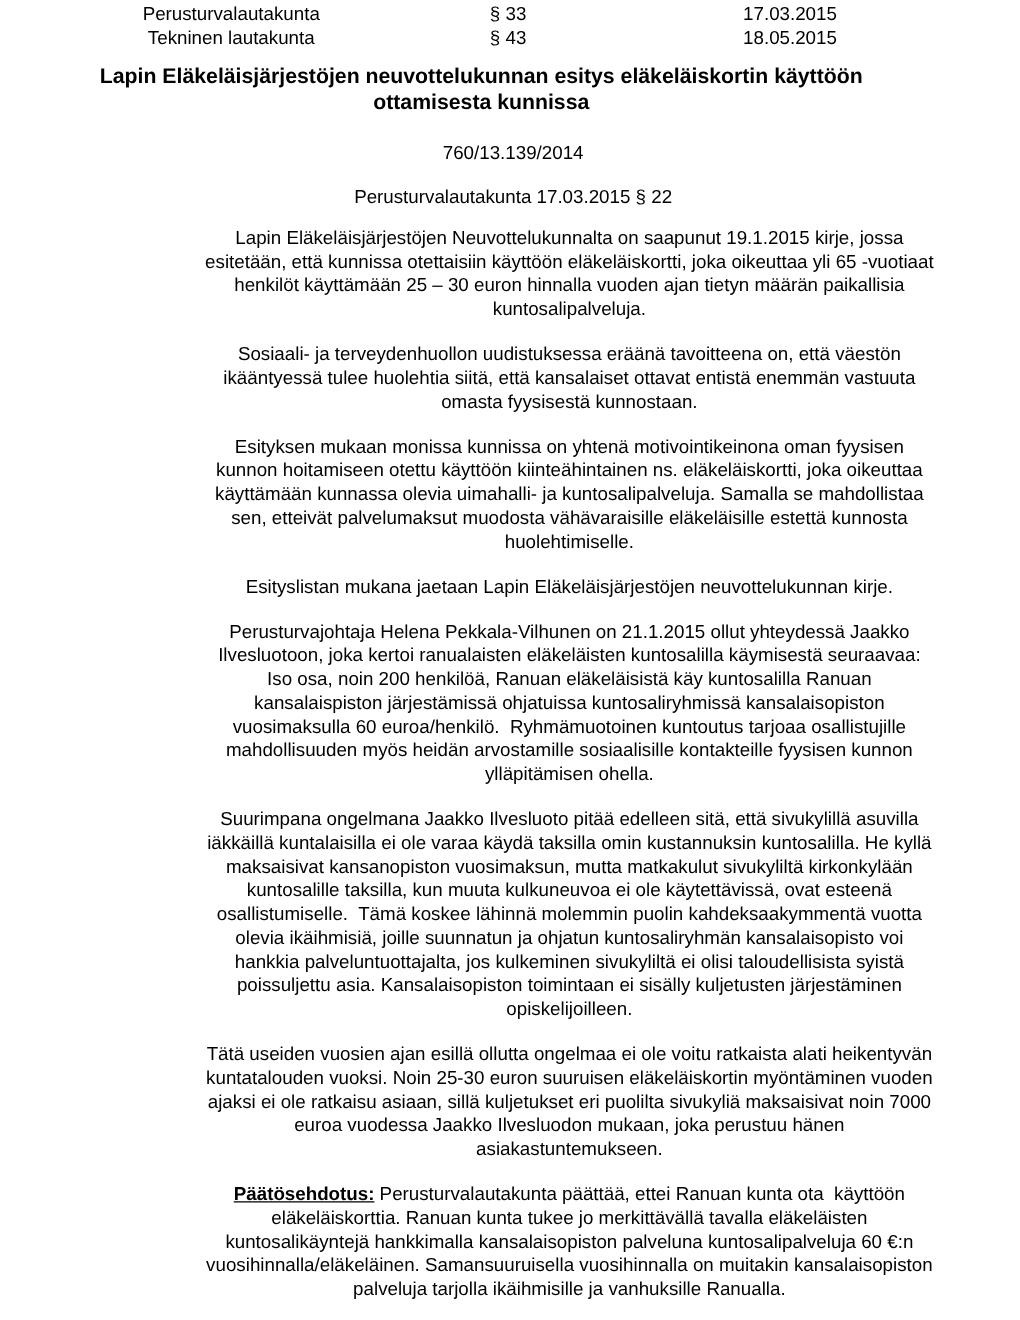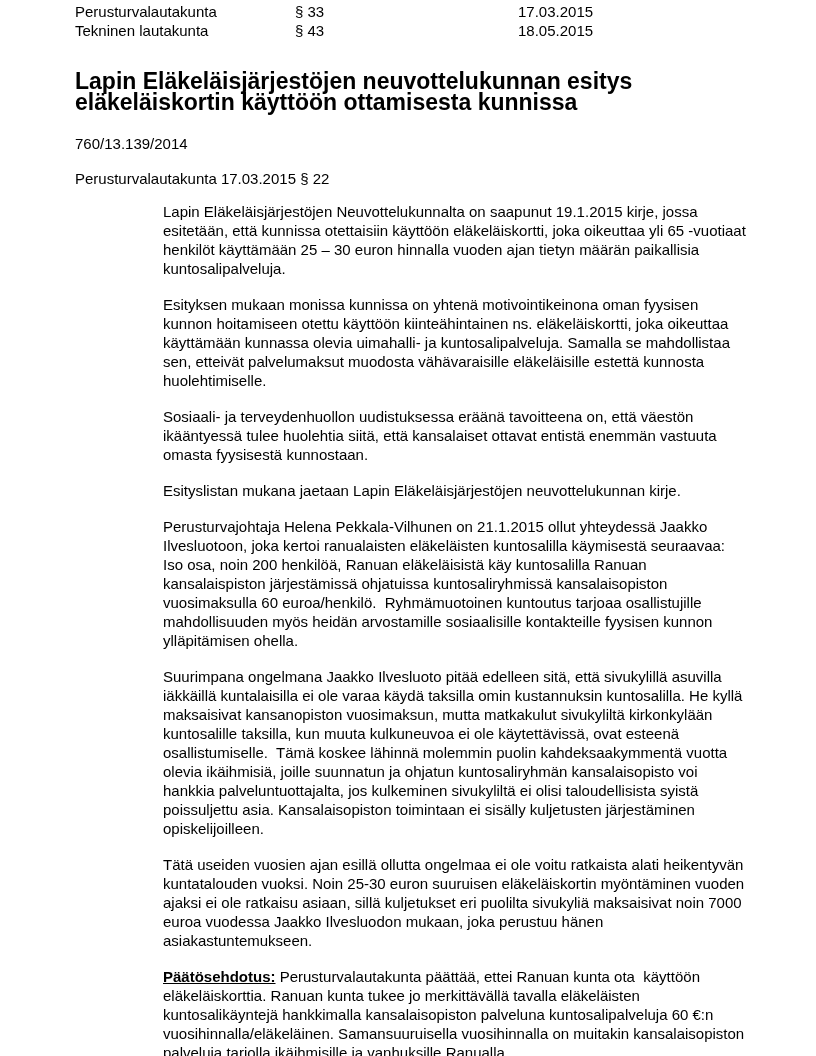--- a/index.html
+++ b/index.html
@@ -12,29 +12,30 @@
     width: 816px;
     height: 1056px;
     background: #ffffff;
     color: #000000;
     font-family: "Liberation Sans", "DejaVu Sans", sans-serif;
     font-size: 15px;
     line-height: 19px;
     box-sizing: border-box;
     padding: 2px 70px 0 75px;
     overflow: hidden;
+    text-align: center;
   }
   .header-table { width: 100%; }
   .header-row { display: flex; }
   .col-committee { width: 220px; }
   .col-section  { width: 223px; }
   .col-date     { flex: 1; }
   .doc-title {
-    margin-top: 31px;
-    font-size: 23px;
+    margin-top: 10px;
+    font-size: 17px;
     line-height: 21px;
     font-weight: bold;
     max-width: 620px;
   }
   .case-number { margin-top: 21px; }
   .meeting-ref { margin-top: 16px; }
   .content {
     margin-top: 14px;
     margin-left: 88px;
     width: 585px;
@@ -67,22 +68,22 @@
   </div>
 
   <div class="doc-title">Lapin Eläkeläisjärjestöjen neuvottelukunnan esitys eläkeläiskortin käyttöön ottamisesta kunnissa</div>
 
   <div class="case-number">760/13.139/2014</div>
 
   <div class="meeting-ref">Perusturvalautakunta 17.03.2015 § 22</div>
 
   <div class="content">
     <p class="para">Lapin Eläkeläisjärjestöjen Neuvottelukunnalta on saapunut 19.1.2015 kirje, jossa esitetään, että kunnissa otettaisiin käyttöön eläkeläiskortti, joka oikeuttaa yli 65 -vuotiaat henkilöt käyttämään 25 – 30 euron hinnalla vuoden ajan tietyn määrän paikallisia kuntosalipalveluja.</p>
+    <p class="para">Sosiaali- ja terveydenhuollon uudistuksessa eräänä tavoitteena on, että väestön ikääntyessä tulee huolehtia siitä, että kansalaiset ottavat entistä enemmän vastuuta omasta fyysisestä kunnostaan.</p>
     <p class="para">Esityksen mukaan monissa kunnissa on yhtenä motivointikeinona oman fyysisen kunnon hoitamiseen otettu käyttöön kiinteähintainen ns. eläkeläiskortti, joka oikeuttaa käyttämään kunnassa olevia uimahalli- ja kuntosalipalveluja. Samalla se mahdollistaa sen, etteivät palvelumaksut muodosta vähävaraisille eläkeläisille estettä kunnosta huolehtimiselle.</p>
-    <p class="para">Sosiaali- ja terveydenhuollon uudistuksessa eräänä tavoitteena on, että väestön ikääntyessä tulee huolehtia siitä, että kansalaiset ottavat entistä enemmän vastuuta omasta fyysisestä kunnostaan.</p>
     <p class="para">Esityslistan mukana jaetaan Lapin Eläkeläisjärjestöjen neuvottelukunnan kirje.</p>
     <p class="para">Perusturvajohtaja Helena Pekkala-Vilhunen on 21.1.2015 ollut yhteydessä Jaakko Ilvesluotoon, joka kertoi ranualaisten eläkeläisten kuntosalilla käymisestä seuraavaa: Iso osa, noin 200 henkilöä, Ranuan eläkeläisistä käy kuntosalilla Ranuan kansalaispiston järjestämissä ohjatuissa kuntosaliryhmissä kansalaisopiston vuosimaksulla 60 euroa/henkilö.  Ryhmämuotoinen kuntoutus tarjoaa osallistujille mahdollisuuden myös heidän arvostamille sosiaalisille kontakteille fyysisen kunnon ylläpitämisen ohella.</p>
     <p class="para">Suurimpana ongelmana Jaakko Ilvesluoto pitää edelleen sitä, että sivukylillä asuvilla iäkkäillä kuntalaisilla ei ole varaa käydä taksilla omin kustannuksin kuntosalilla. He kyllä maksaisivat kansanopiston vuosimaksun, mutta matkakulut sivukyliltä kirkonkylään kuntosalille taksilla, kun muuta kulkuneuvoa ei ole käytettävissä, ovat esteenä osallistumiselle.  Tämä koskee lähinnä molemmin puolin kahdeksaakymmentä vuotta olevia ikäihmisiä, joille suunnatun ja ohjatun kuntosaliryhmän kansalaisopisto voi hankkia palveluntuottajalta, jos kulkeminen sivukyliltä ei olisi taloudellisista syistä poissuljettu asia. Kansalaisopiston toimintaan ei sisälly kuljetusten järjestäminen opiskelijoilleen.</p>
     <p class="para">Tätä useiden vuosien ajan esillä ollutta ongelmaa ei ole voitu ratkaista alati heikentyvän kuntatalouden vuoksi. Noin 25-30 euron suuruisen eläkeläiskortin myöntäminen vuoden ajaksi ei ole ratkaisu asiaan, sillä kuljetukset eri puolilta sivukyliä maksaisivat noin 7000 euroa vuodessa Jaakko Ilvesluodon mukaan, joka perustuu hänen asiakastuntemukseen.</p>
     <p class="para"><span class="decision-label">Päätösehdotus:</span><span> Perusturvalautakunta päättää, ettei Ranuan kunta ota  käyttöön eläkeläiskorttia. Ranuan kunta tukee jo merkittävällä tavalla eläkeläisten kuntosalikäyntejä hankkimalla kansalaisopiston palveluna kuntosalipalveluja 60 €:n vuosihinnalla/eläkeläinen. Samansuuruisella vuosihinnalla on muitakin kansalaisopiston palveluja tarjolla ikäihmisille ja vanhuksille Ranualla.</span></p>
   </div>
 
 </div>
 
 </body></html>

